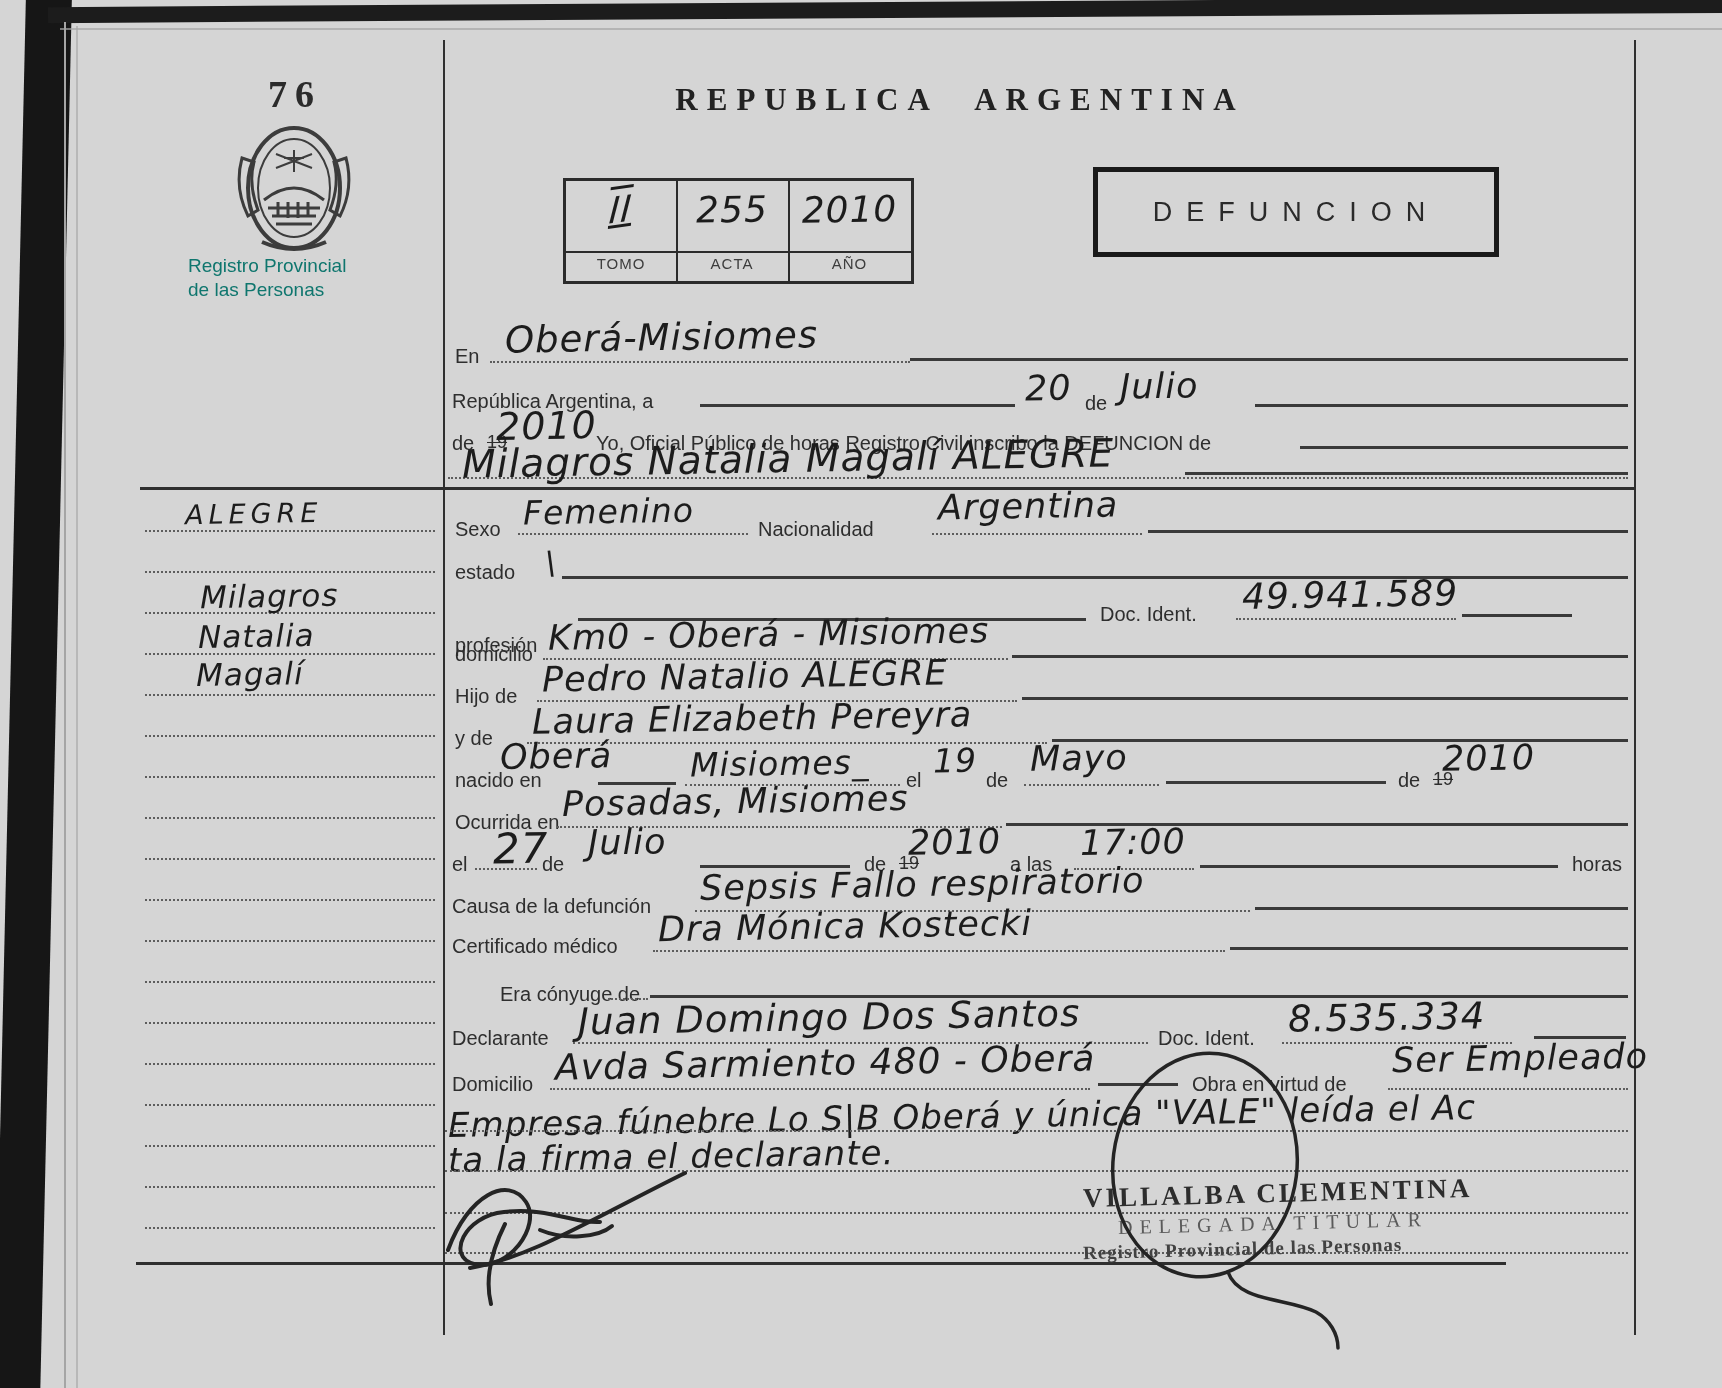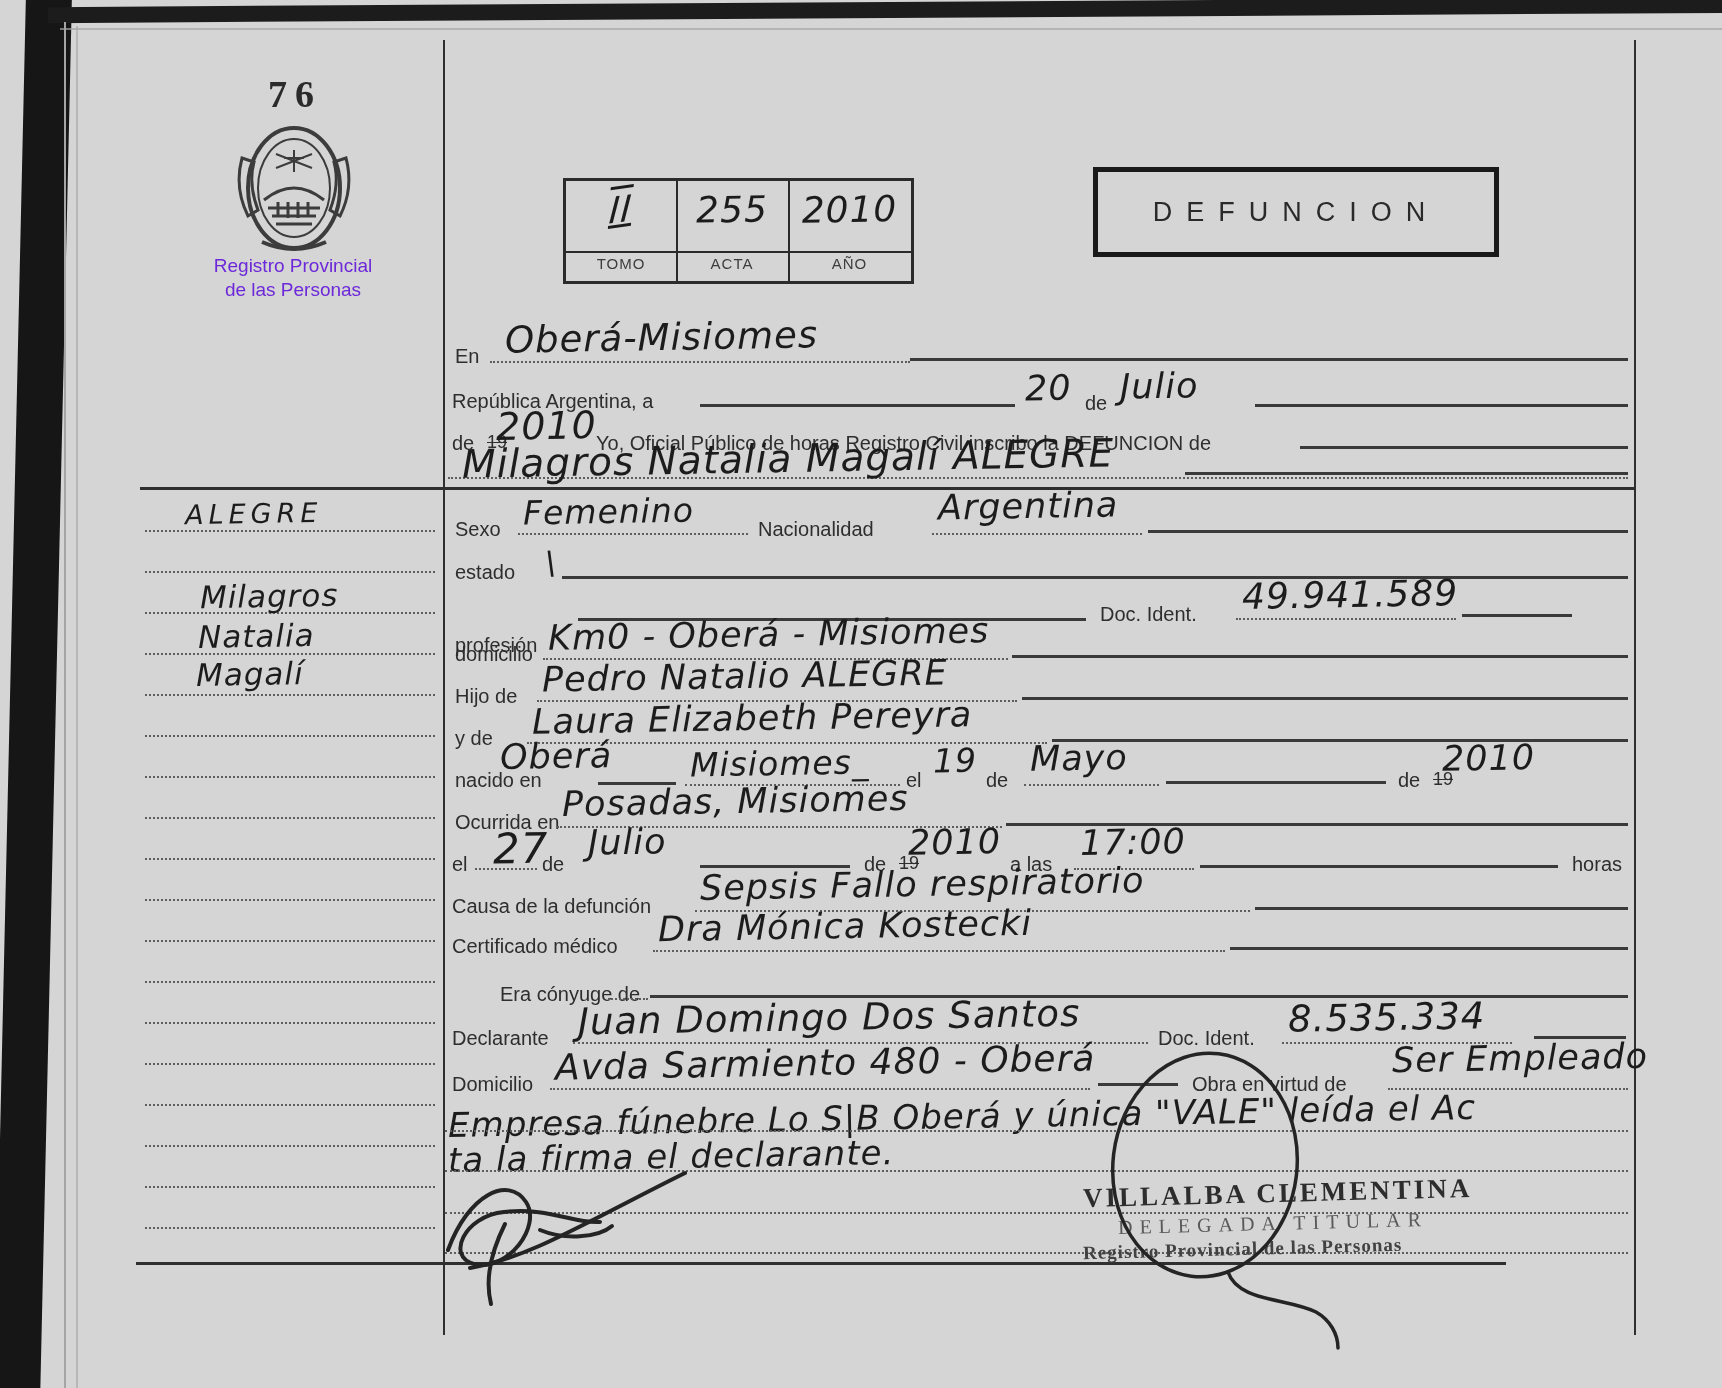--- a/index.html
+++ b/index.html
@@ -40,22 +40,22 @@
   .def-box span{display:block;text-align:center;line-height:80px;font-size:27px;
        letter-spacing:14px;color:#2a2a2a;font-family:"Liberation Sans",sans-serif;}
   
   .title{position:absolute;left:555px;top:82px;width:810px;text-align:center;
        font-family:"Liberation Serif",serif;font-size:31px;font-weight:600;
        letter-spacing:9px;word-spacing:22px;color:#222;}
   
   .pgnum{position:absolute;left:240px;top:72px;width:110px;text-align:center;
        font-family:"Liberation Serif",serif;font-size:38px;font-weight:700;
        letter-spacing:8px;color:#2b2b2b;}
-  .org{position:absolute;left:188px;top:254px;width:210px;text-align:center;
-       font-size:19px;line-height:24px;color:#6d28d9;}
+  .org{position:absolute;left:188px;top:254px;width:210px;
+       font-size:19px;line-height:24px;color:#0f766e;}
   
   .stamp{position:absolute;transform:rotate(-1.5deg);font-family:"Liberation Serif",serif;white-space:nowrap;}
   .stamp-name{left:1083px;top:1178px;font-size:27px;font-weight:700;letter-spacing:3px;color:#2d2d2d;}
   .stamp-title{left:1118px;top:1212px;font-size:20px;letter-spacing:7px;color:#5a5a5a;}
   .stamp-org{left:1083px;top:1238px;font-size:19px;font-weight:700;letter-spacing:1px;color:#424242;}
   
   .footer-bar{position:absolute;left:0;top:1335px;width:1722px;height:53px;background:#030303;}
   .footer-bar span{display:block;text-align:center;line-height:53px;color:#fff;
        font-family:"DejaVu Sans",sans-serif;font-size:33px;letter-spacing:2px;}
   svg.overlay{position:absolute;left:0;top:0;pointer-events:none;}
@@ -112,20 +112,21 @@
   <div class="fill" style="left:145px;top:1104px;width:290px;"></div>
   <div class="fill" style="left:145px;top:1145px;width:290px;"></div>
   <div class="fill" style="left:145px;top:1186px;width:290px;"></div>
   <div class="fill" style="left:145px;top:1227px;width:290px;"></div>
 
   <span class="hw" style="left:185px;top:498px;font-size:27px;letter-spacing:5px;">ALEGRE</span>
   <span class="hw" style="left:200px;top:578px;font-size:31px;">Milagros</span>
   <span class="hw" style="left:198px;top:618px;font-size:31px;">Natalia</span>
   <span class="hw" style="left:196px;top:656px;font-size:31px;">Magalí</span>
 
+  <div class="title">REPUBLICA ARGENTINA</div>
 
   <div class="acta-table">
     <div class="acta-col" style="left:110px;"></div>
     <div class="acta-col" style="left:222px;"></div>
     <div class="acta-rowline"></div>
     <div class="acta-val hw" style="left:0;width:110px;"><span class="roman">II</span></div>
     <div class="acta-val hw" style="left:110px;width:112px;">255</div>
     <div class="acta-val hw" style="left:222px;width:123px;">2010</div>
     <div class="acta-lbl" style="left:0;width:110px;">TOMO</div>
     <div class="acta-lbl" style="left:110px;width:112px;">ACTA</div>

